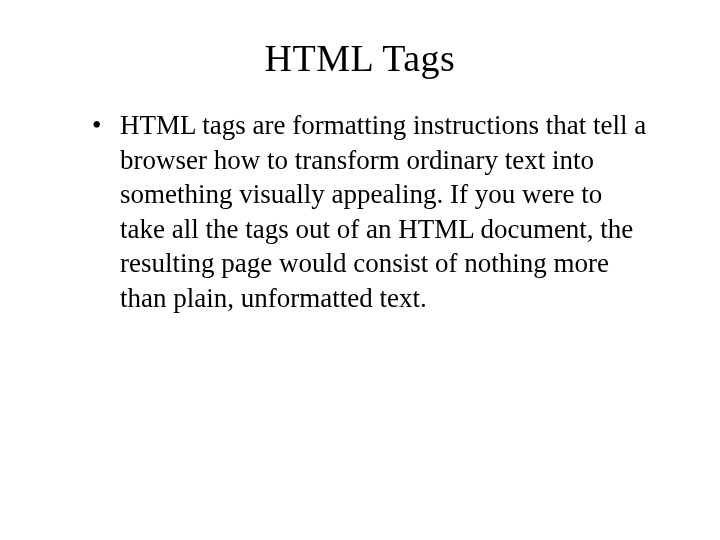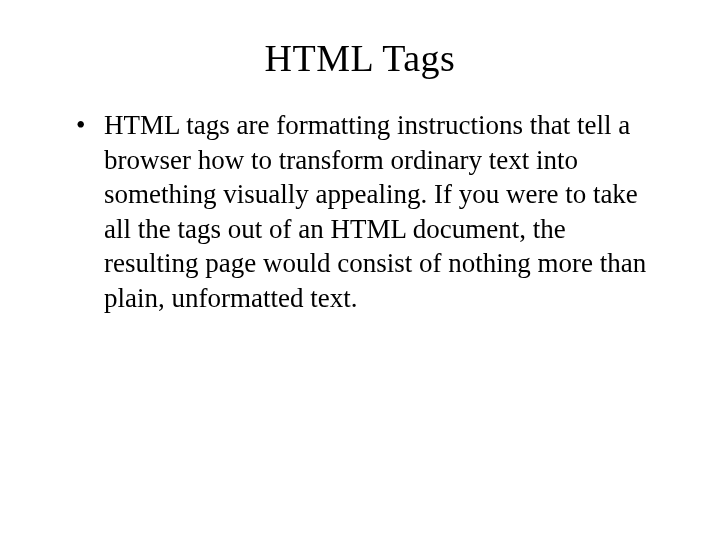--- a/index.html
+++ b/index.html
@@ -18,21 +18,21 @@
     padding: 28px 48px 40px 48px;
   }
   .title {
     text-align: center;
     font-size: 38px;
     font-weight: normal;
     margin: 8px 0 28px 0;
     letter-spacing: 0.5px;
   }
   ul.body {
-    margin: 0;
+    margin: 16px;
     padding: 0 8px 0 36px;
     list-style: none;
   }
   ul.body li {
     position: relative;
     font-size: 27px;
     line-height: 1.28;
     padding-left: 20px;
   }
   ul.body li::before {

